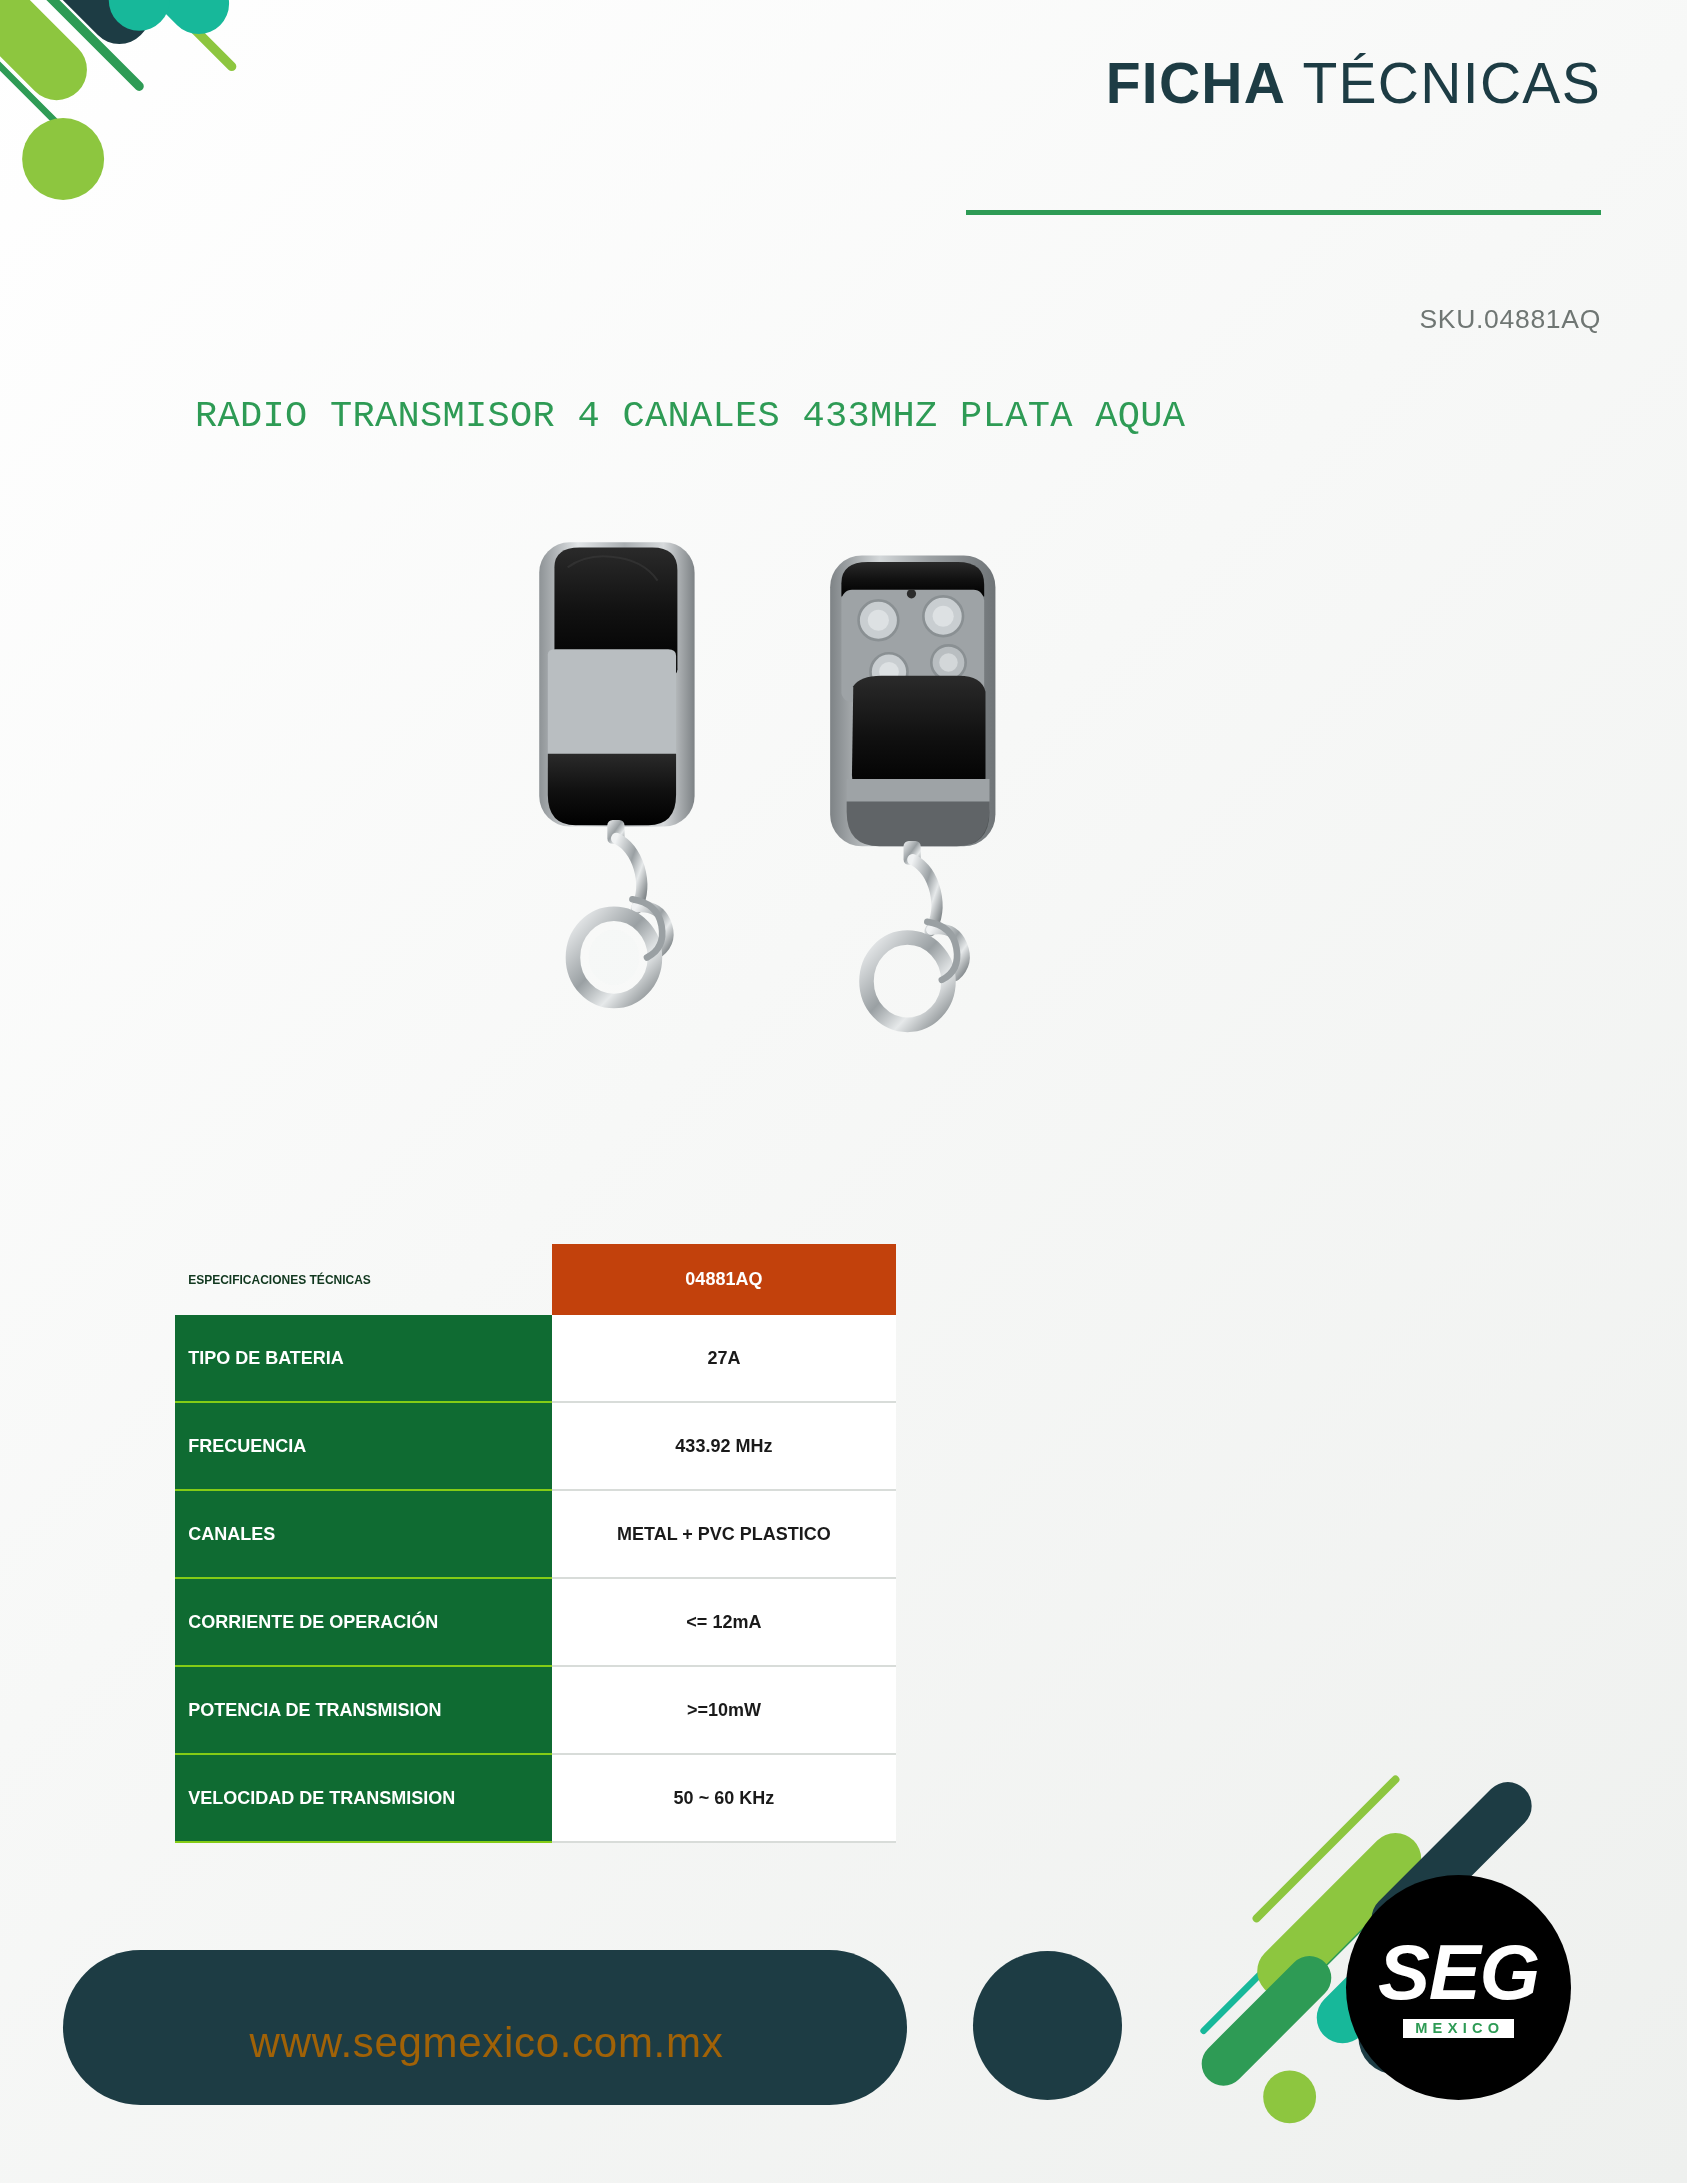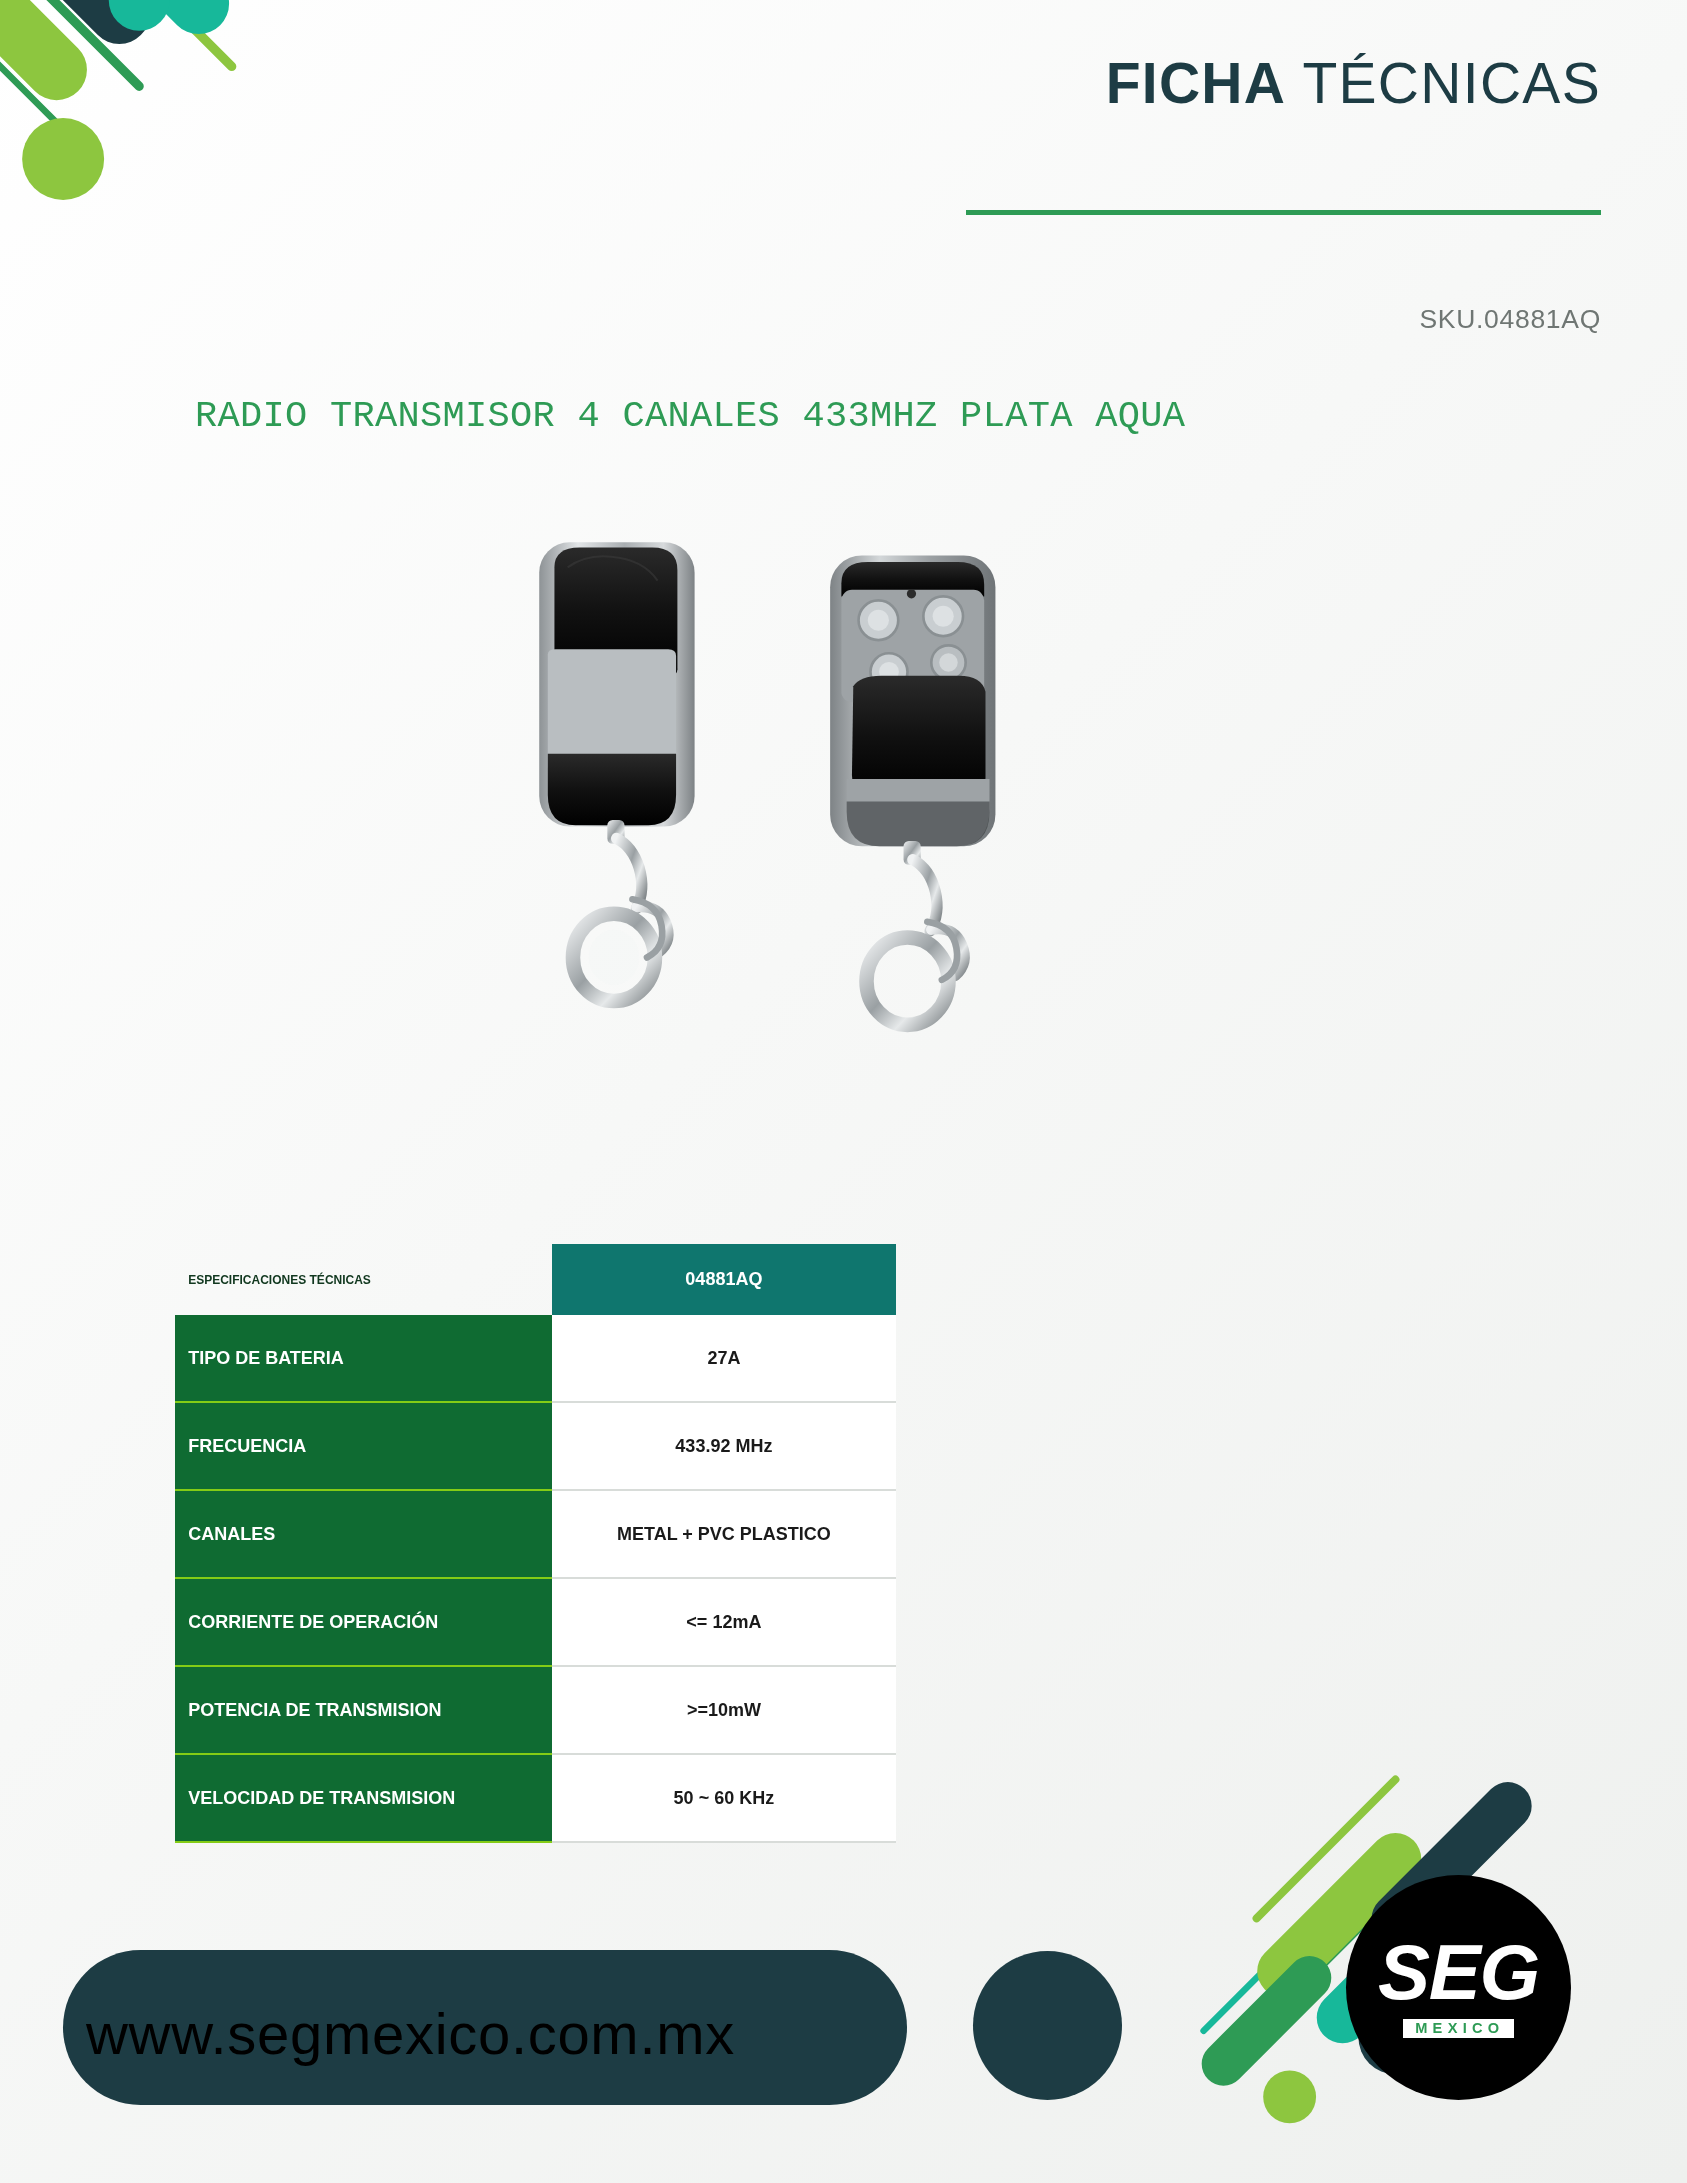--- a/index.html
+++ b/index.html
@@ -103,21 +103,21 @@
     width: 370px;
     font-size: 12px;
     font-weight: bold;
     color: #11381f;
     padding-left: 13.2px !important;
     background: transparent;
   }
   .spec-head-right {
     height: 71px;
     width: 351px;
-    background: #0f766e;
+    background: #c2410c;
     color: #ffffff;
     font-size: 18px;
     font-weight: bold;
     text-align: center;
   }
   .spec-row-left {
     height: 86px;
     background: #0f6b32;
     color: #ffffff;
     font-size: 18px;
@@ -143,22 +143,23 @@
     width: 844px;
     height: 155px;
     background: #1d3c44;
     border-radius: 79px;
   }
   .footer-url {
     position: absolute;
     left: 86px;
     bottom: 116px;
     width: 801px;
-    color: #000000;
-    font-size: 58px;
+    text-align: center;
+    color: #a16207;
+    font-size: 42px;
     letter-spacing: 0.7px;
   }
   .footer-dot {
     position: absolute;
     left: 973px;
     bottom: 83px;
     width: 149px;
     height: 149px;
     border-radius: 50%;
     background: #1d3c44;

